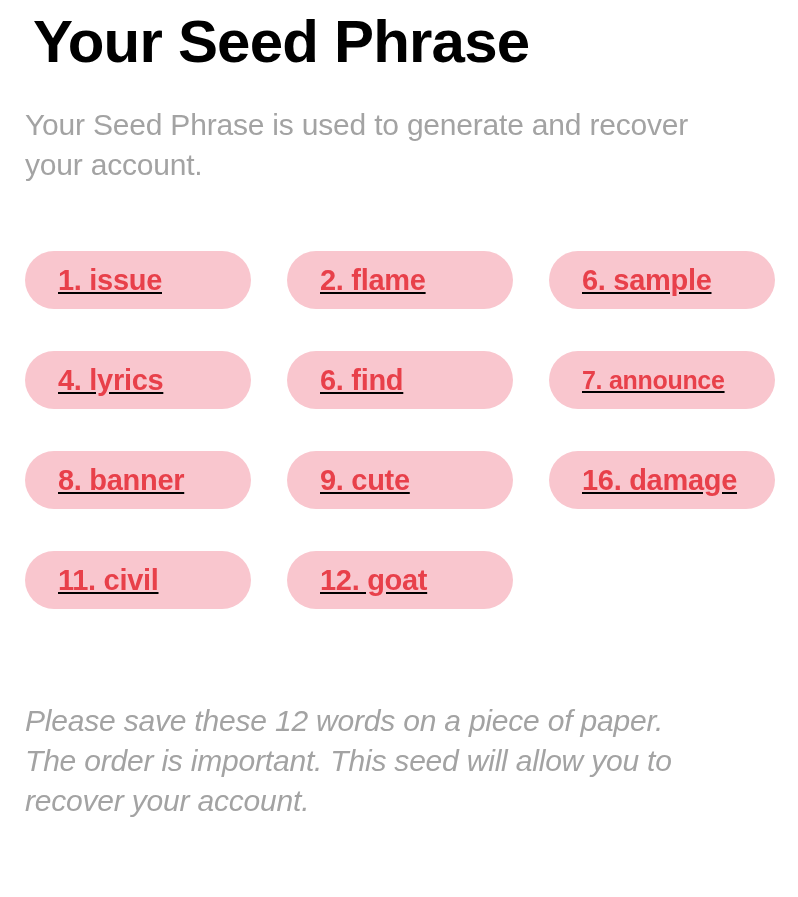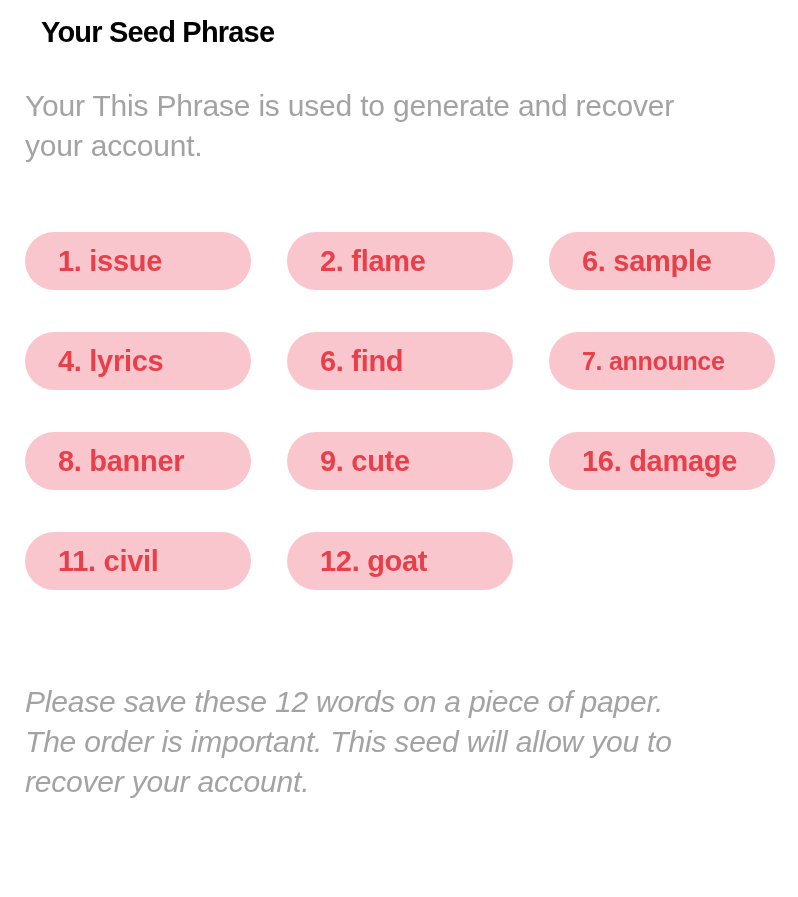--- a/index.html
+++ b/index.html
@@ -18,22 +18,22 @@
   .screen {
     position: relative;
     width: 798px;
     height: 897px;
     box-sizing: border-box;
     padding: 0 25px;
   }
 
   
   .page-title {
-    margin: 16px;
-    font-size: 29px;
+    margin: 8px;
+    font-size: 60px;
     line-height: 1.12;
     font-weight: bold;
     letter-spacing: -0.8px;
     color: #000000;
   }
 
   
   .page-subtitle {
     margin: 0;
     padding-top: 22px;
@@ -45,20 +45,21 @@
     color: #a3a3a3;
   }
 
   
   .seed-grid {
     margin-top: 66px;
     display: grid;
     grid-template-columns: repeat(3, 226px);
     column-gap: 36px;
     row-gap: 42px;
+    text-decoration: underline;
   }
 
   .seed-pill {
     height: 58px;
     border-radius: 29px;
     background: #f9c6ce;
     display: flex;
     align-items: center;
     box-sizing: border-box;
     padding: 0 16px 0 33px;
@@ -91,21 +92,21 @@
     font-style: italic;
   }
 </style>
 </head>
 <body>
 
 <div class="screen">
 
   <h1 class="page-title">Your Seed Phrase</h1>
 
-  <p class="page-subtitle">Your This Phrase is used to generate and recover your account.</p>
+  <p class="page-subtitle">Your Seed Phrase is used to generate and recover your account.</p>
 
   <div class="seed-grid">
       <div class="seed-pill">
         <span class="seed-pill-text">1. issue</span>
       </div>
       <div class="seed-pill">
         <span class="seed-pill-text">2. flame</span>
       </div>
       <div class="seed-pill">
         <span class="seed-pill-text">6. sample</span>

